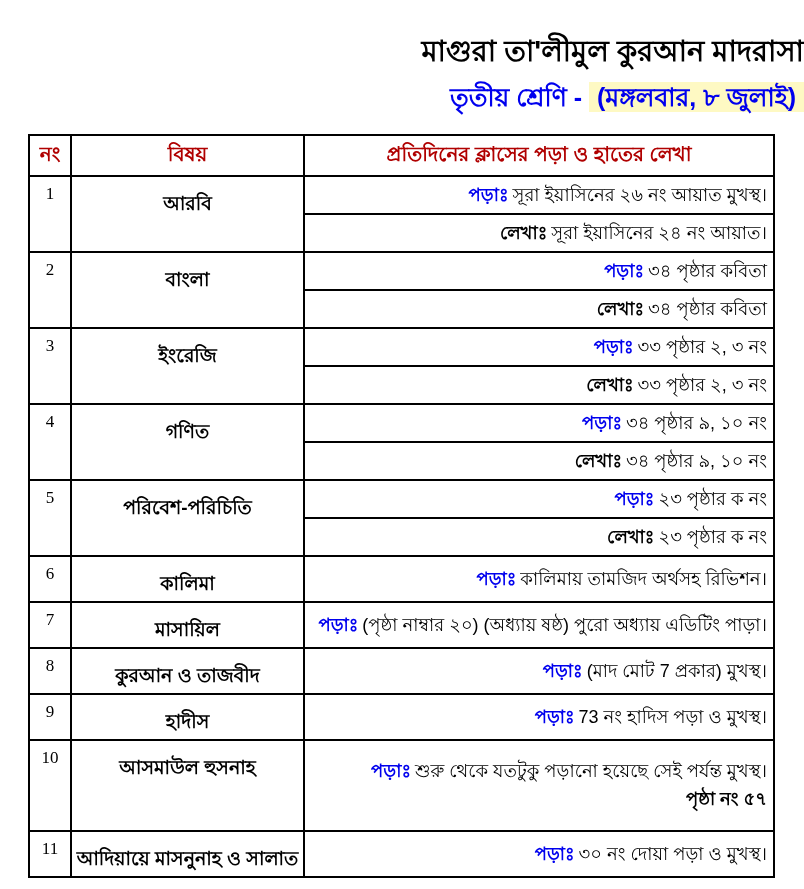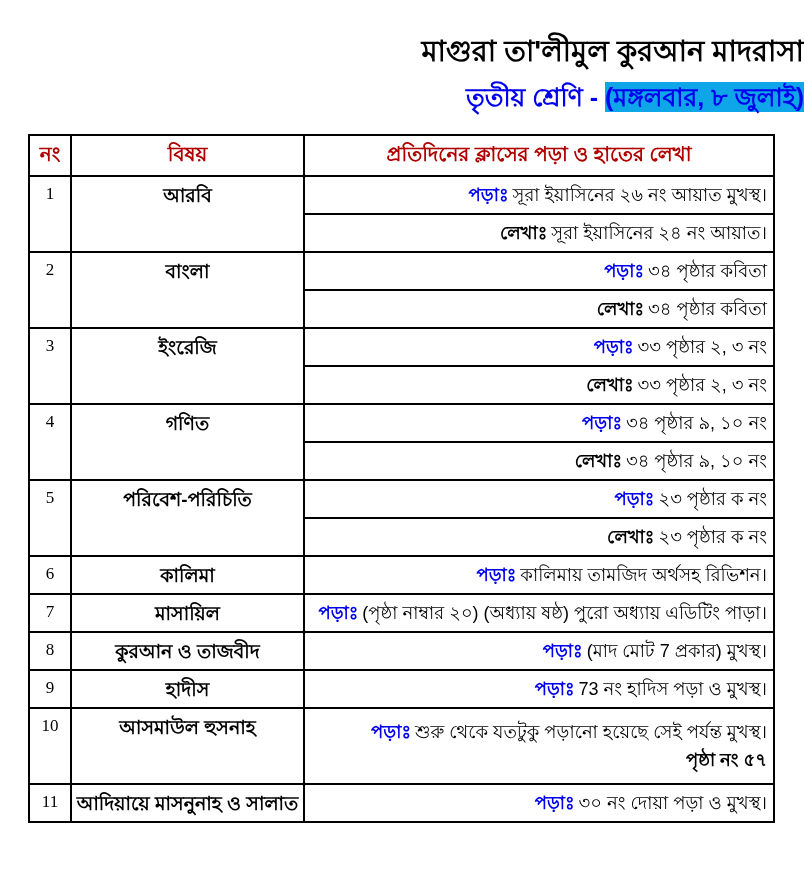--- a/index.html
+++ b/index.html
@@ -36,23 +36,23 @@
     color: #000000;
     letter-spacing: 0.5px;
   }
   .classline {
     margin-top: 9px;
     font-size: 25px;
     font-weight: bold;
     color: #0000EE;
   }
   .class-date {
-    background: #0ea5e9;
+    background: #fef9c3;
     color: #0000EE;
-    padding: 1px 0;
+    padding: 1px 8px;
   }
   table.lesson {
     margin: 13px 0 0 28px;
     width: 745px;
     border-collapse: collapse;
     table-layout: fixed;
   }
   table.lesson col.c1 { width: 42px; }
   table.lesson col.c2 { width: 233px; }
   table.lesson col.c3 { width: 470px; }
@@ -62,36 +62,36 @@
   }
   table.lesson th {
     height: 41px;
     font-size: 20px;
     font-weight: bold;
     color: #B00000;
     text-align: center;
     vertical-align: middle;
   }
   tr.r38 { height: 38px; }
-  tr.r76 { height: 76px; }
+  tr.r76 { height: 91px; }
   td.no {
     font-family: "Liberation Serif", "DejaVu Serif", serif;
     font-size: 17px;
     color: #000000;
     text-align: center;
     vertical-align: top;
     padding-top: 7px;
   }
   td.subject {
     font-size: 19px;
     font-weight: bold;
     color: #000000;
     text-align: center;
     vertical-align: top;
-    padding-top: 4px;
+    padding-top: 12px;
   }
   td.detail {
     font-size: 18px;
     color: #000000;
     text-align: right;
     vertical-align: middle;
     padding: 4px 6px 4px 9px;
     line-height: 1.45;
   }
   .lbl { font-weight: bold; margin-right: 4px; }

